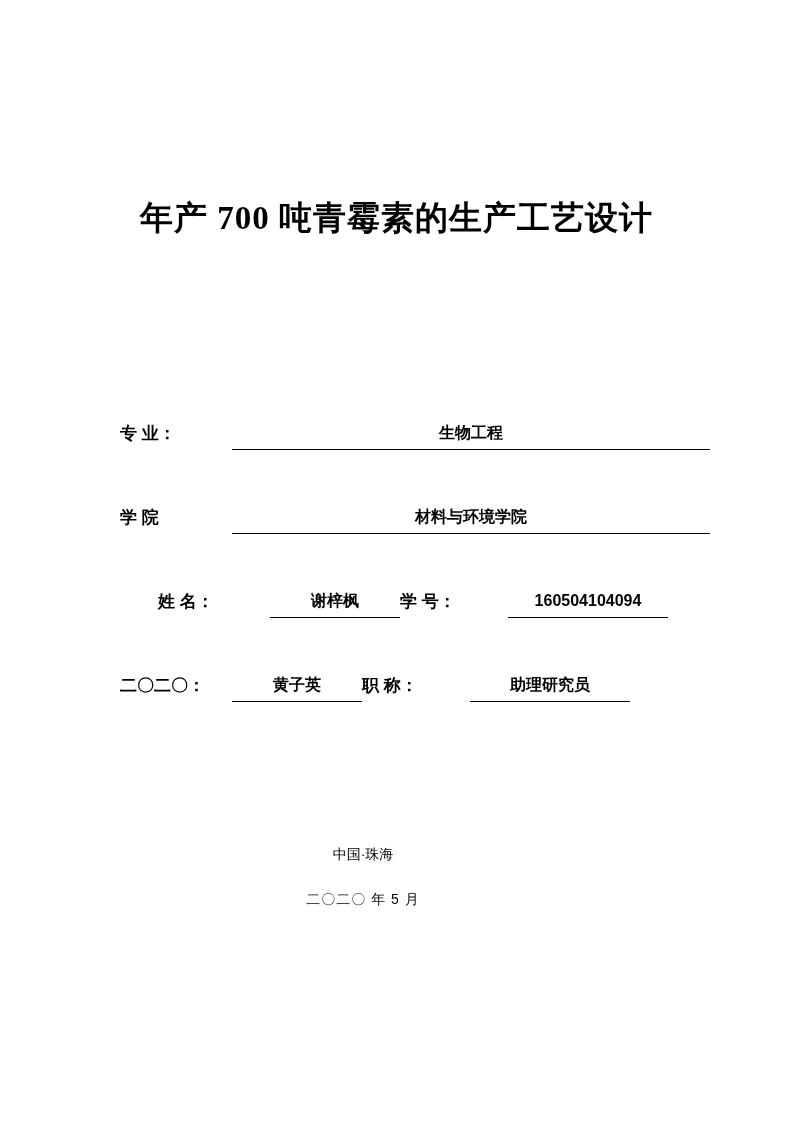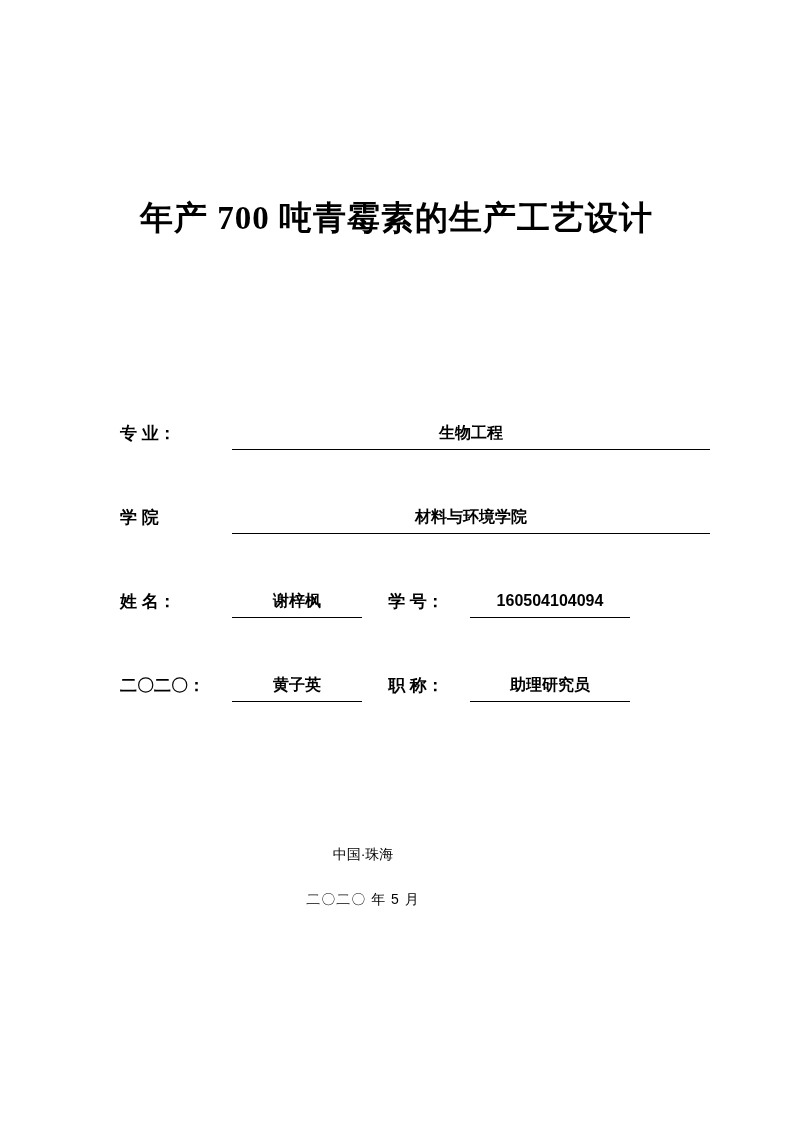--- a/index.html
+++ b/index.html
@@ -52,23 +52,23 @@
   .lbl {
     font-size: 17px;
     font-weight: bold;
     font-family: "Liberation Sans", sans-serif;
     white-space: nowrap;
     line-height: 24px;
     padding-bottom: 4px;
   }
   .lbl.w-xue   { width: 112px; }
   .lbl.w-zhuan { width: 112px; }
-  .lbl.w-xing  { width: 112px; }
+  .lbl.w-xing  { width: 112px; margin-left: 38px; }
   .lbl.w-zhi   { width: 112px; }
-  .lbl.mid     { width: 108px; text-align: center; }
+  .lbl.mid     { width: 108px; }
 
   .fill {
     border-bottom: 1.4px solid #000;
     text-align: center;
     font-size: 16px;
     font-weight: bold;
     font-family: "Liberation Sans", sans-serif;
     line-height: 24px;
     padding-bottom: 4px;
     box-sizing: border-box;

